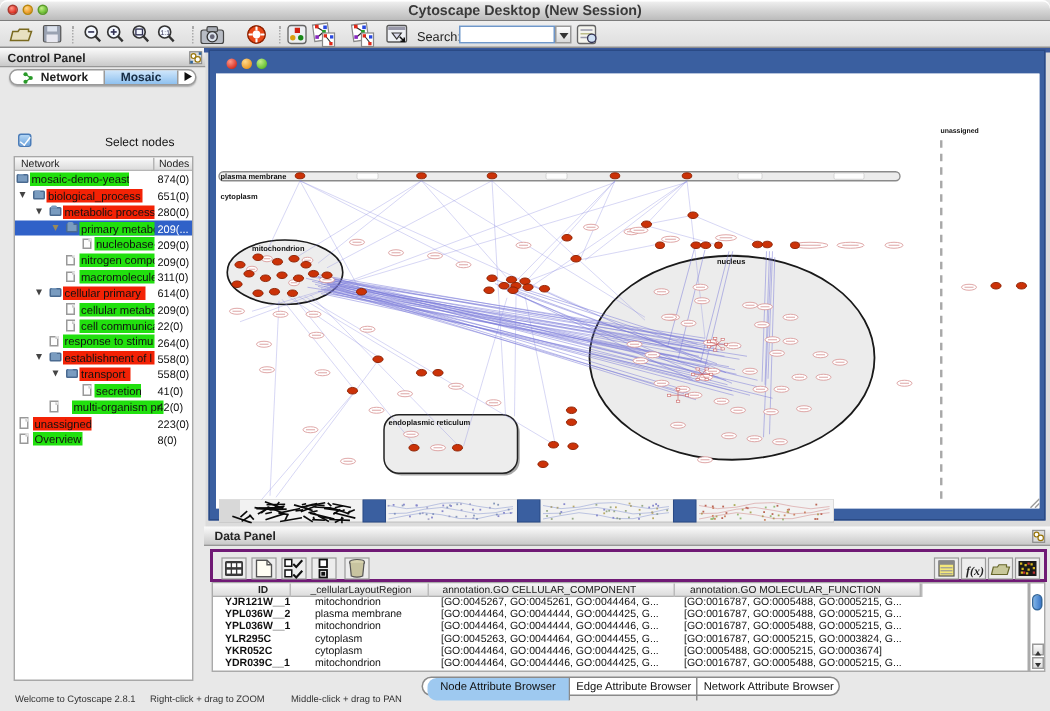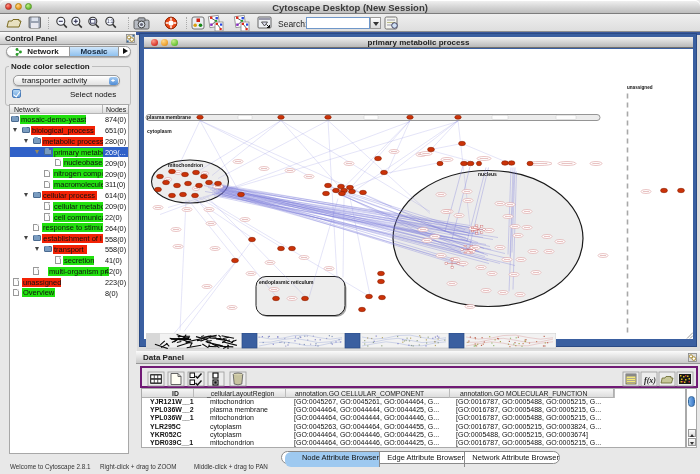--- a/index.html
+++ b/index.html
@@ -116,21 +116,21 @@
 .c4 { position:absolute; left:314px; }
 #vscroll { position:absolute; left:550px; top:24px; width:11px; height:60px;
   background:#fff; border:1px solid #aaa; }
 #vthumb { position:absolute; left:1px; top:7px; width:7px; height:11px;
   background:linear-gradient(90deg,#7db3e8,#3c78c8); border-radius:3.5px; border:0.5px solid #369; }
 .varrow { position:absolute; left:0.5px; width:8px; height:8px;
   background:linear-gradient(#fafafa,#ddd); border:0.5px solid #999; }
 
 #btabs { left:281px; top:451px; width:279px; height:13px; background:#fff;
   border:1px solid #8a8a8a; border-radius:7px; font-size:7.5px; color:#111; }
-.btab { position:absolute; top:0; height:15px; line-height:11px; text-align:right; }
+.btab { position:absolute; top:0; height:15px; line-height:11px; text-align:center; }
 
 .status { position:absolute; font-size:6.3px; color:#333; top:462.5px; }
 </style>
 </head>
 <body>
 <div class="abs" id="titlebar">
   <div class="light" style="left:5.4px; background:radial-gradient(circle at 35% 30%,#ff9a8a,#e33b2e 60%,#b01c10); border:0.5px solid #a83a30;"></div>
   <div class="light" style="left:15.1px; background:radial-gradient(circle at 35% 30%,#ffd98a,#f0a030 60%,#c67b14); border:0.5px solid #b8860b;"></div>
   <div class="light" style="left:25.4px; background:radial-gradient(circle at 35% 30%,#c5ee8a,#74c53a 60%,#4a9a1a); border:0.5px solid #5a9a2a;"></div>
   <div id="titletext">Cytoscape Desktop (New Session)</div>
@@ -244,24 +244,20 @@
   <div id="tabs">
     <div id="tabnet"><svg style="position:absolute;left:8px;top:0.5px" width="8" height="8" viewBox="0 0 8 8">
           <circle cx="2" cy="1.5" r="1.4" fill="#2a9a2a"></circle>
           <circle cx="5.5" cy="4" r="1.4" fill="#2a9a2a"></circle>
           <circle cx="2" cy="6.5" r="1.4" fill="#2a9a2a"></circle>
           <path d="M2 1.5 L5.5 4 L2 6.5" stroke="#2a9a2a" stroke-width="0.7" fill="none"></path>
         </svg><span style="margin-left:10px">Network</span></div>
     <div id="tabmosaic">Mosaic</div>
     <div id="tabarrow"></div>
   </div>
-  <div id="groupbox">
-    <div id="grouplbl">Node color selection</div>
-    <div id="dropdown">transporter activity<div id="stepper"></div></div>
-  </div>
   <div id="checkbox"></div>
   <div id="cklbl">Select nodes</div>
   <div id="treepanel">
     <div id="treehead">
         <span style="position:absolute;left:4px;top:1px">Network</span>
         <span style="position:absolute;left:96px;top:1px">Nodes</span>
         <span style="position:absolute;left:92px;top:0;height:8.5px;border-left:1px solid #b5b5b5"></span>
       </div>
     <div id="treerows">
 <div class="trow" style="top:9.0px;">
@@ -298,39 +294,39 @@
           <span class="tnum" style="color:#111">209(0)</span>
         </div>
 <div class="trow" style="top:74.0px;">
           <span class="file" style="left:34px"></span>
           <span class="tlabel green" style="left:43px;width:50px">macromolecule</span>
           <span class="tnum" style="color:#111">311(0)</span>
         </div>
 <div class="trow" style="top:84.9px;">
           <span class="tri" style="left:14px;border-top-color:#444"></span>
           <span class="fold" style="left:23px"></span>
-          <span class="tlabel red" style="left:32px;width:55px">cellular process</span>
+          <span class="tlabel red" style="left:32px;width:55px">cellular primary</span>
           <span class="tnum" style="color:#111">614(0)</span>
         </div>
 <div class="trow" style="top:95.7px;">
           <span class="file" style="left:34px"></span>
           <span class="tlabel green" style="left:43px;width:50px">cellular metabo</span>
           <span class="tnum" style="color:#111">209(0)</span>
         </div>
 <div class="trow" style="top:106.6px;">
           <span class="file" style="left:34px"></span>
           <span class="tlabel green" style="left:43px;width:50px">cell communicat</span>
           <span class="tnum" style="color:#111">22(0)</span>
         </div>
 <div class="trow" style="top:117.4px;">
           <span class="file" style="left:23px"></span>
           <span class="tlabel green" style="left:32px;width:61px">response to stimu</span>
           <span class="tnum" style="color:#111">264(0)</span>
         </div>
-<div class="trow" style="top:128.2px;text-align:center;">
+<div class="trow" style="top:128.2px;">
           <span class="tri" style="left:14px;border-top-color:#444"></span>
           <span class="fold" style="left:23px"></span>
           <span class="tlabel red" style="left:32px;width:61px">establishment of l</span>
           <span class="tnum" style="color:#111">558(0)</span>
         </div>
 <div class="trow" style="top:139.1px;">
           <span class="tri" style="left:25px;border-top-color:#444"></span>
           <span class="fold" style="left:34px"></span>
           <span class="tlabel red" style="left:43px;width:34px">transport</span>
           <span class="tnum" style="color:#111">558(0)</span>
@@ -354,21 +350,20 @@
           <span class="file" style="left:3px"></span>
           <span class="tlabel green" style="left:12px;width:33px">Overview</span>
           <span class="tnum" style="color:#111">8(0)</span>
         </div>
 </div>
   </div>
 </div>
 <div class="abs" id="desktop"></div>
 <div class="abs" style="left:136px;top:32px;width:564px;height:3px;background:#39589c"></div>
 <div class="abs" id="canvaswin">
-  <div id="wintitle">primary metabolic process</div>
   <div class="wlight" style="left:11px; background:radial-gradient(circle at 35% 30%,#ff9a8a,#d93b2e 65%,#a01c10);"></div>
   <div class="wlight" style="left:21px; background:radial-gradient(circle at 35% 30%,#ffd98a,#eda030 65%,#b67b14);"></div>
   <div class="wlight" style="left:31px; background:radial-gradient(circle at 35% 30%,#c5ee8a,#6ec53a 65%,#3a8a12);"></div>
   <div id="wincontent">
     <svg id="netsvg" width="549" height="290" viewBox="144 47.5 549 290">
 <rect x="144" y="47.5" width="549" height="290" fill="#ffffff"></rect>
 <ellipse cx="190" cy="180" rx="38.5" ry="21.5" fill="#ededed" stroke="#1a1a1a" stroke-width="1.1"></ellipse>
 <ellipse cx="488" cy="237" rx="95" ry="68" fill="#ececec" stroke="#1a1a1a" stroke-width="1.2"></ellipse>
 <rect x="257.5" y="276.5" width="89" height="39" rx="10" fill="rgba(60,60,60,0.45)"></rect>
 <rect x="256" y="275" width="89" height="39" rx="10" fill="#ededed" stroke="#222" stroke-width="1"></rect>

